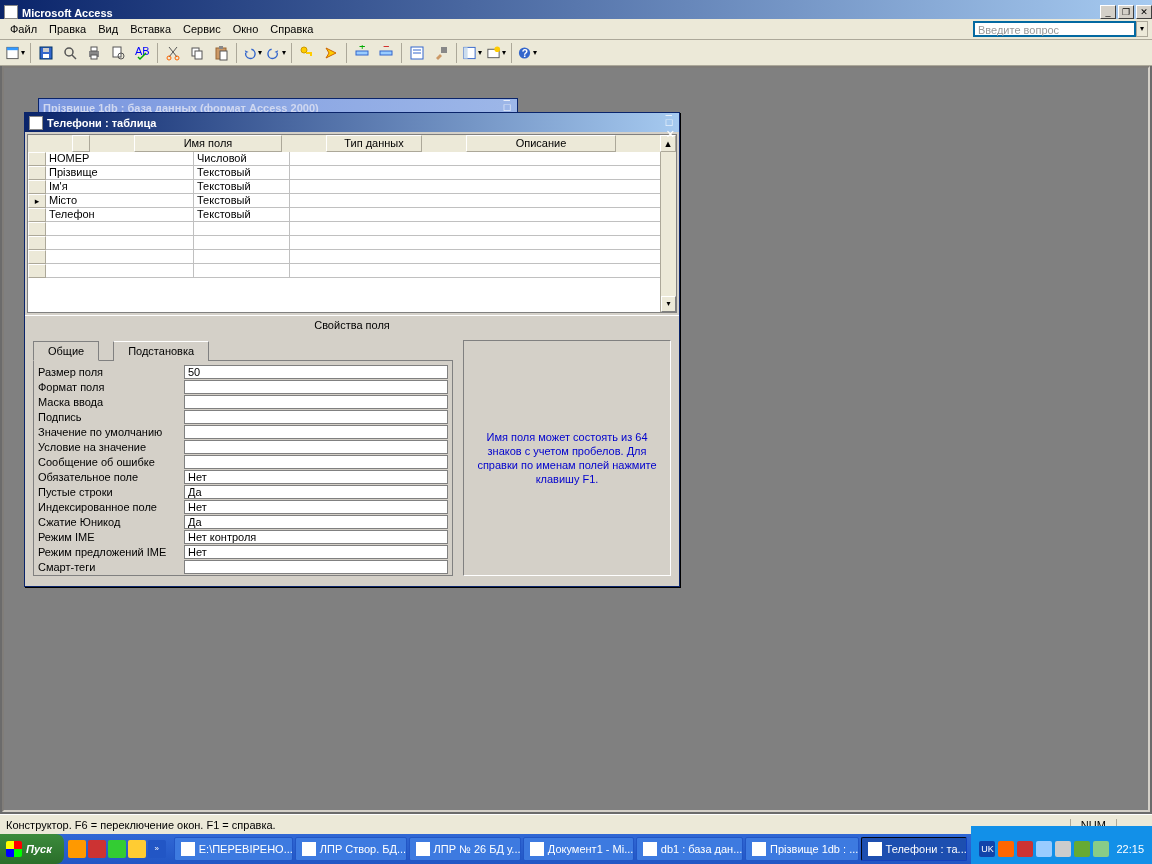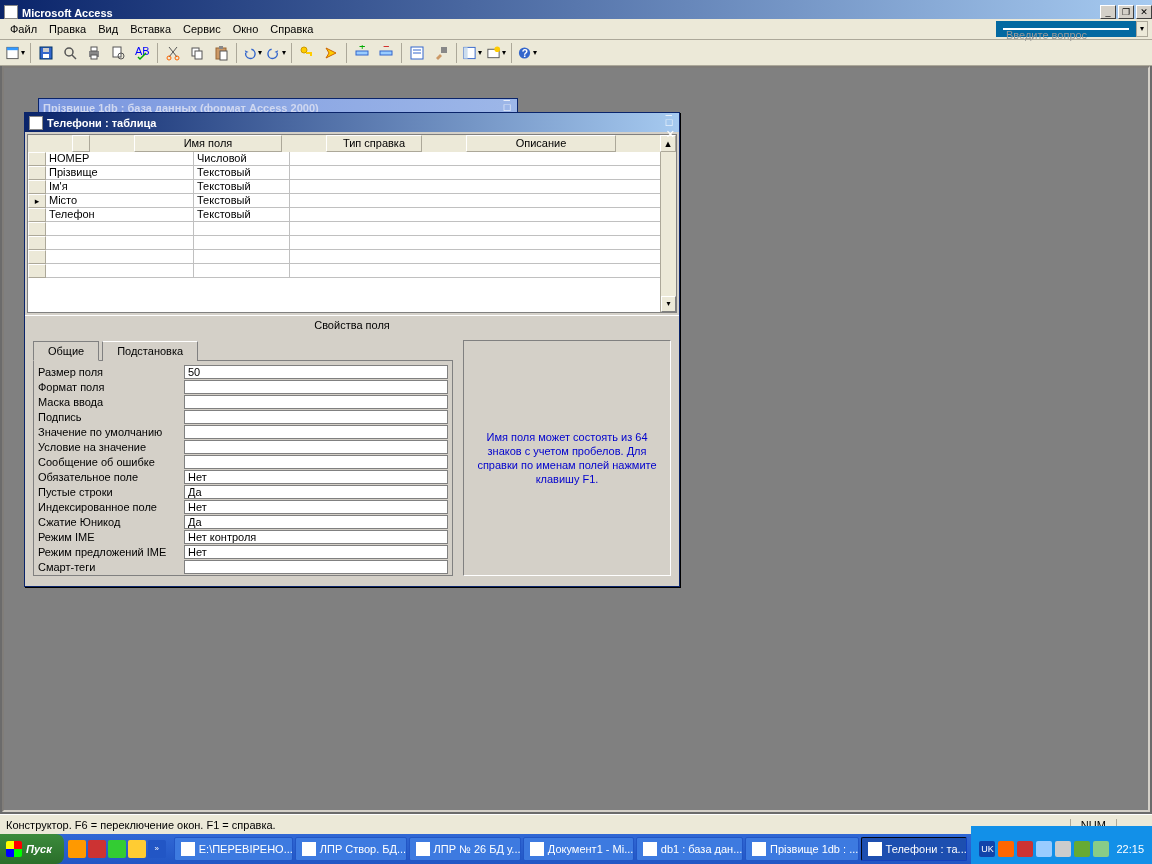--- a/index.html
+++ b/index.html
@@ -6,21 +6,21 @@
 html, body { width: 1152px; height: 864px; overflow: hidden; background: #6b6b6b; }
 
 .titlebar { height: 19px; background: linear-gradient(to right, #0a246a, #a6caf0); color: #fff; display: flex; align-items: flex-end; padding-left: 4px; }
 .titlebar .app-icon { width: 14px; height: 14px; background: #fff; border: 1px solid #888; margin-right: 4px; display:inline-block; }
 .titlebar .title { font-weight: bold; flex: 1; }
 .titlebar .tbtns { display: flex; }
 .titlebar .tbtn { width: 16px; height: 14px; background: #d4d0c8; border: 1px solid #fff; border-right-color:#404040; border-bottom-color:#404040; margin-left: 2px; font-size:9px; text-align:center; line-height:12px; color:#000; font-family: Arial; }
 
 .menubar { height: 21px; background: #ece9d8; display: flex; align-items: center; padding: 0 4px; border-bottom: 1px solid #aca899; }
 .menubar .menu-item { padding: 2px 6px; cursor: default; }
-.menubar .ask { margin-left: auto; width: 140px; height: 16px; border: 7px solid #0369a1; background: #fff; color: #999; padding: 0 3px; line-height: 14px; }
+.menubar .ask { margin-left: auto; width: 163px; height: 16px; border: 2px solid #0369a1; background: #fff; color: #999; padding: 0 3px; line-height: 14px; }
 .menubar .ask-arrow { width:12px; height:16px; border:1px solid #aca899; background:#ece9d8; text-align:center; line-height:14px; font-size:8px;}
 
 .toolbar { height: 26px; background: #ece9d8; border-bottom: 1px solid #aca899; display: flex; align-items: center; padding: 0 4px; gap: 2px; }
 .toolbar .tbutton { width: 22px; height: 22px; display: inline-flex; align-items: center; justify-content: center; border: 1px solid transparent; }
 .toolbar .sep { width: 1px; height: 20px; background: #aca899; margin: 0 2px; }
 .toolbar .tico { width: 16px; height: 16px; display: block; }
 
 .workspace { position: absolute; top: 66px; left: 2px; right: 2px; bottom: 52px; background: #808080; border: 2px inset #d4d0c8; overflow: hidden; }
 
 .mdi-back { position: absolute; left: 34px; top: 30px; width: 480px; height: 20px; }
@@ -52,21 +52,21 @@
 .grid-vscroll .sbtn { height:16px; background:#ece9d8; border:1px solid #fff; border-right-color:#808080; border-bottom-color:#808080; text-align:center; font-size:8px; line-height:14px;}
 
 .props-title { text-align: center; padding: 3px; background: #d4d0c8; border-top: 1px solid #fff; }
 
 .props-area { display: flex; padding: 6px 8px 10px 8px; gap: 10px; background: #d4d0c8; }
 .props-left { flex: 0 0 420px; }
 .props-right { flex: 1; border: 1px solid #808080; border-top-color:#808080; border-left-color:#808080; border-right-color:#fff; border-bottom-color:#fff; background: #d4d0c8; position:relative; display:flex; align-items:center; justify-content:center; padding: 6px;}
 .props-right .help { color: #0000cd; text-align: center; line-height: 14px; }
 
 .tabs { display: flex; height: 20px; position:relative; top:1px; z-index:2;}
-.tab { padding: 3px 14px; background: #d4d0c8; border: 1px solid #808080; border-bottom: none; margin-right: 3px; position:relative;}
+.tab { padding: 3px 14px; background: #d4d0c8; border: 1px solid #808080; border-bottom: none; margin-right: 14px; position:relative;}
 .tab.active { background: #d4d0c8; border-bottom: 1px solid #d4d0c8; }
 .tab.inactive { background:#d4d0c8; border-top-color:#fff;}
 
 .prop-grid { border: 1px solid #808080; background:#d4d0c8; padding-top:4px;}
 .prop-row { display: flex; height: 15px; }
 .prop-label { width: 150px; padding-left: 4px; line-height: 14px; }
 .prop-value { flex: 1; background: #fff; border: 1px solid #808080; padding: 0 3px; line-height: 13px; margin-right:4px; height:14px;}
 
 .statusbar { position: absolute; bottom: 30px; left: 0; right: 0; height: 20px; background: #ece9d8; border-top: 1px solid #fff; display: flex; align-items: center; padding: 0 6px; }
 .statusbar .st-text { flex: 1; }
@@ -270,21 +270,21 @@
         <div class="tbtn">_</div>
         <div class="tbtn">□</div>
         <div class="tbtn">✕</div>
       </div>
     </div>
 
     <div class="grid-area">
       <div class="grid-header">
         <div class="gh gh-sel"></div>
         <div class="gh gh-name">Имя поля</div>
-        <div class="gh gh-type">Тип справка</div>
+        <div class="gh gh-type">Тип данных</div>
         <div class="gh gh-desc">Описание</div>
         <div class="gh gh-scroll">▴</div>
       </div>
       <div class="grid-body" id="grid-body">
         <div class="grid-row">
             <div class="rsel"></div>
             <div class="cell c-name">НОМЕР</div>
             <div class="cell c-type">Числовой</div>
             <div class="cell c-desc"></div>
           </div>

